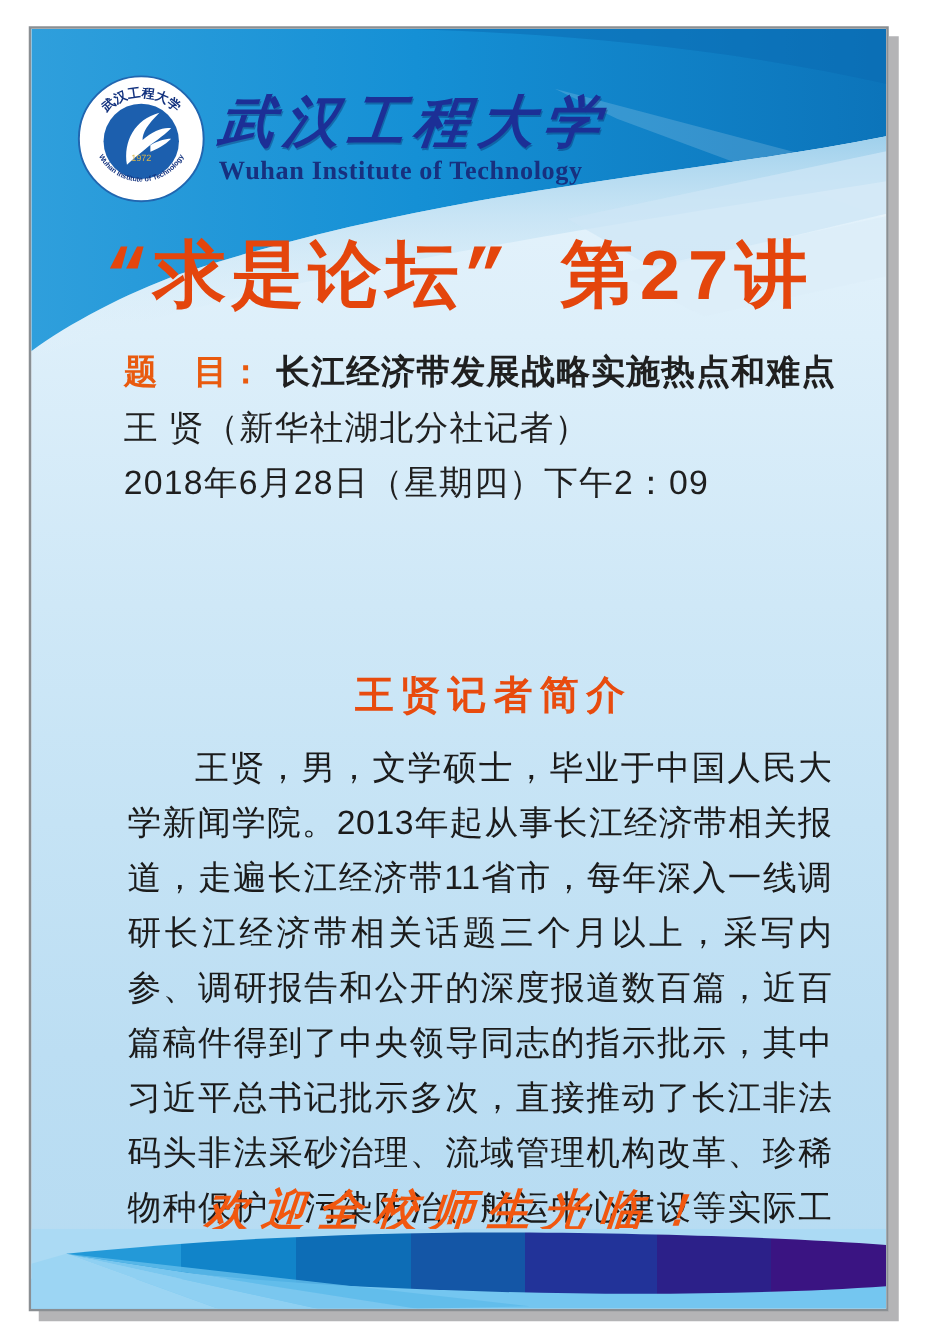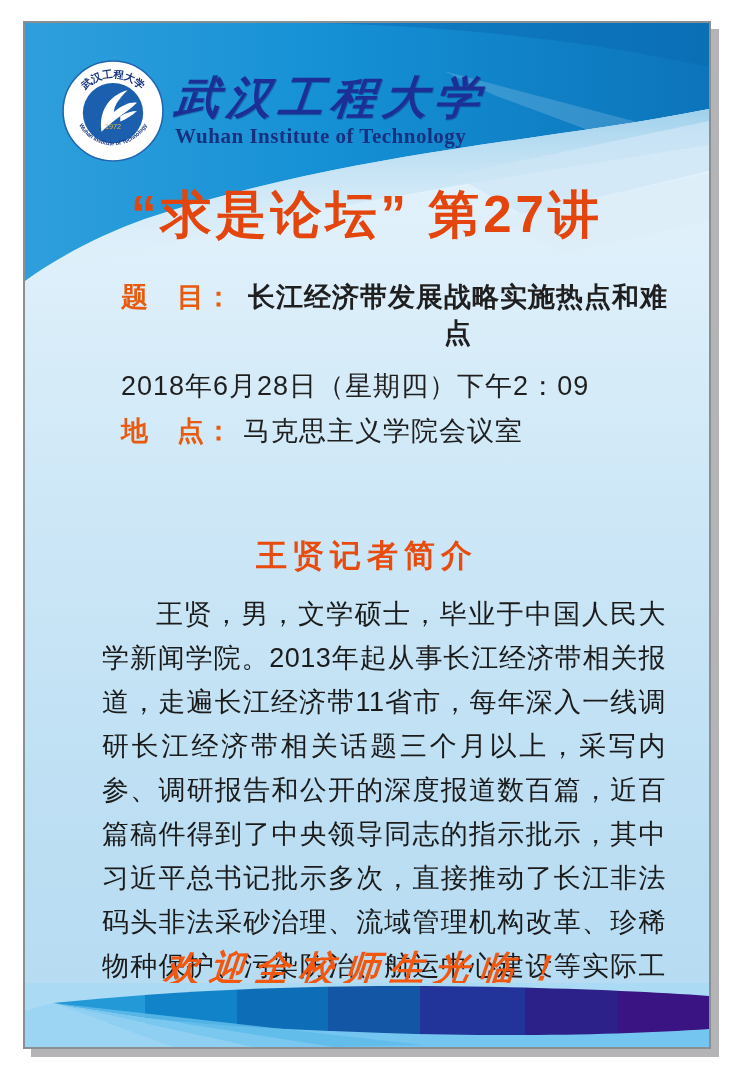--- a/index.html
+++ b/index.html
@@ -14,33 +14,33 @@
 
   .brand{position:absolute;top:36px;left:36px;display:flex;align-items:center;gap:10px;}
   .brand-text{display:flex;flex-direction:column;line-height:1;}
   .uni-cn{font-family:"DejaVu Serif",serif;font-weight:bold;font-style:italic;
           font-size:45px;color:#1c2f96;letter-spacing:7px;transform:skewX(-6deg);
           text-shadow:1px 1px 0 rgba(10,30,90,.35);}
   .uni-en{font-family:"Liberation Serif",serif;font-weight:bold;font-size:21px;
           color:#17307f;margin-top:6px;letter-spacing:.5px;}
 
   .title{position:absolute;top:158px;left:0;width:100%;text-align:center;
-         font-family:Liberation Sans, sans-serif;font-weight:bold;font-size:51px;
+         font-family:Liberation Mono, monospace;font-weight:bold;font-size:58px;
          color:#e4450c;letter-spacing:4px;}
 
   .info{position:absolute;top:256px;left:74px;right:36px;}
-  .info-row{display:flex;align-items:baseline;height:44.5px;font-size:27px;margin-left:22px;}
+  .info-row{display:flex;align-items:baseline;height:44.5px;font-size:27px;}
   .info-label{color:#e95a0e;font-weight:bold;letter-spacing:1px;flex:0 0 auto;
               margin-right:10px;}
   .info-value{color:#1f1f1f;letter-spacing:1px;text-align:center;}
   .info-row.strong .info-value{font-weight:bold;}
 
   .intro-heading{position:absolute;top:512px;left:0;width:100%;text-align:center;
          font-family:"DejaVu Serif",serif;font-weight:bold;font-size:31px;
-         color:#e84b0e;letter-spacing:6px;}
+         color:#e84b0e;letter-spacing:6px;padding-left:28px;}
 
   .intro-paragraph{position:absolute;top:569px;left:77px;width:564px;
          font-size:27px;line-height:44px;color:#1b1b1b;text-align:justify;
          text-indent:2em;letter-spacing:.5px;}
 
   .welcome{position:absolute;top:922px;left:0;width:100%;text-align:center;
          font-family:"DejaVu Serif",serif;font-style:italic;font-weight:bold;
          font-size:35px;color:#f1570f;letter-spacing:10px;transform:skewX(-5deg);}
 </style>
 </head>
@@ -93,27 +93,24 @@
   </div>
 
   <div class="title">“求是论坛” 第27讲</div>
 
   <div class="info">
     <div class="info-row strong">
       <span class="info-label">题　目：</span>
       <span class="info-value">长江经济带发展战略实施热点和难点</span>
     </div>
     <div class="info-row">
+      <span class="info-value">王 贤（新华社湖北分社记者）</span>
     </div>
     <div class="info-row">
       <span class="info-value">2018年6月28日（星期四）下午2：09</span>
-    </div>
-    <div class="info-row">
-      <span class="info-label">地　点：</span>
-      <span class="info-value">马克思主义学院会议室</span>
     </div>
   </div>
 
   <div class="intro-heading">王贤记者简介</div>
   <div class="intro-paragraph">王贤，男，文学硕士，毕业于中国人民大学新闻学院。2013年起从事长江经济带相关报道，走遍长江经济带11省市，每年深入一线调研长江经济带相关话题三个月以上，采写内参、调研报告和公开的深度报道数百篇，近百篇稿件得到了中央领导同志的指示批示，其中习近平总书记批示多次，直接推动了长江非法码头非法采砂治理、流域管理机构改革、珍稀物种保护、污染防治、航运中心建设等实际工作。</div>
 
   <div class="welcome">欢迎全校师生光临！</div>
 
   <svg class="ftr-wave" viewBox="0 0 686 64" preserveAspectRatio="none">
     <defs>

